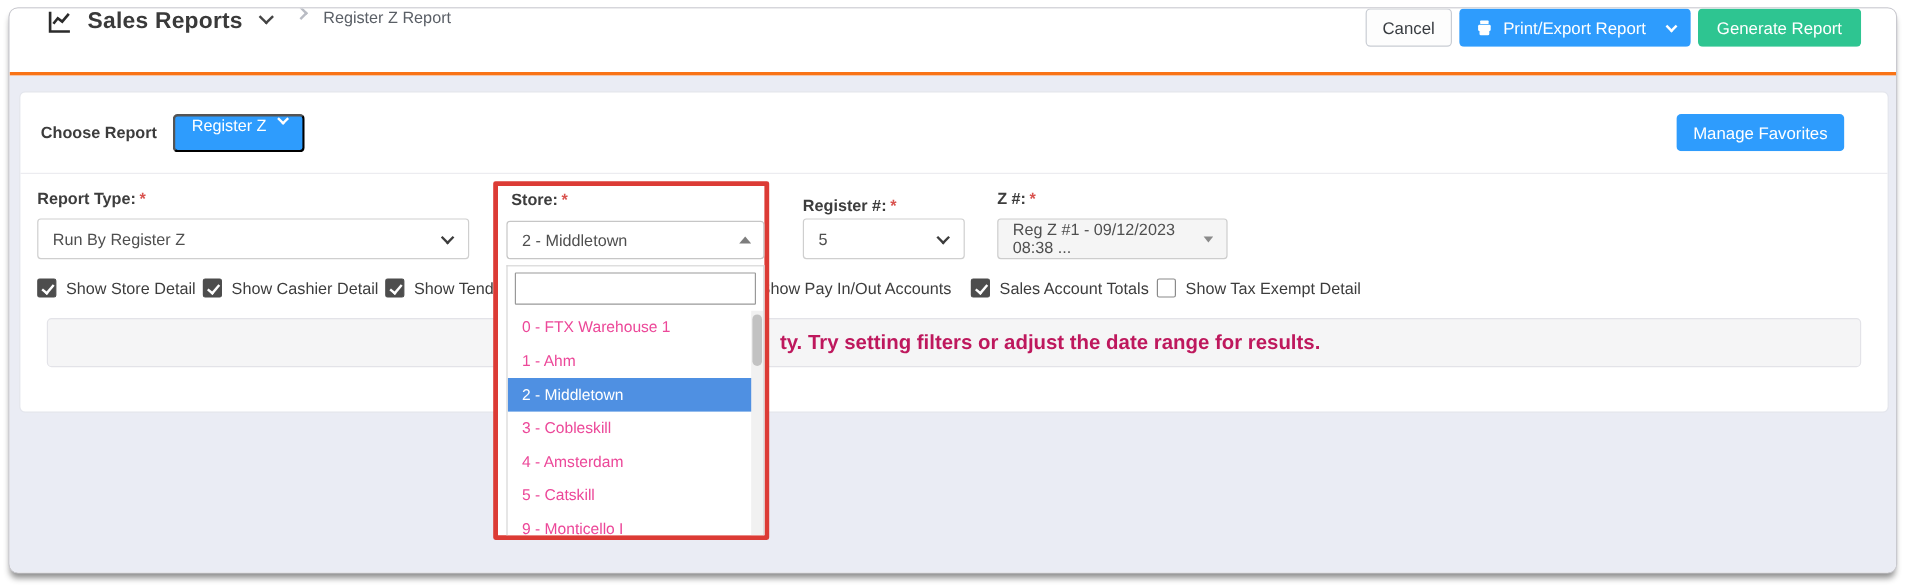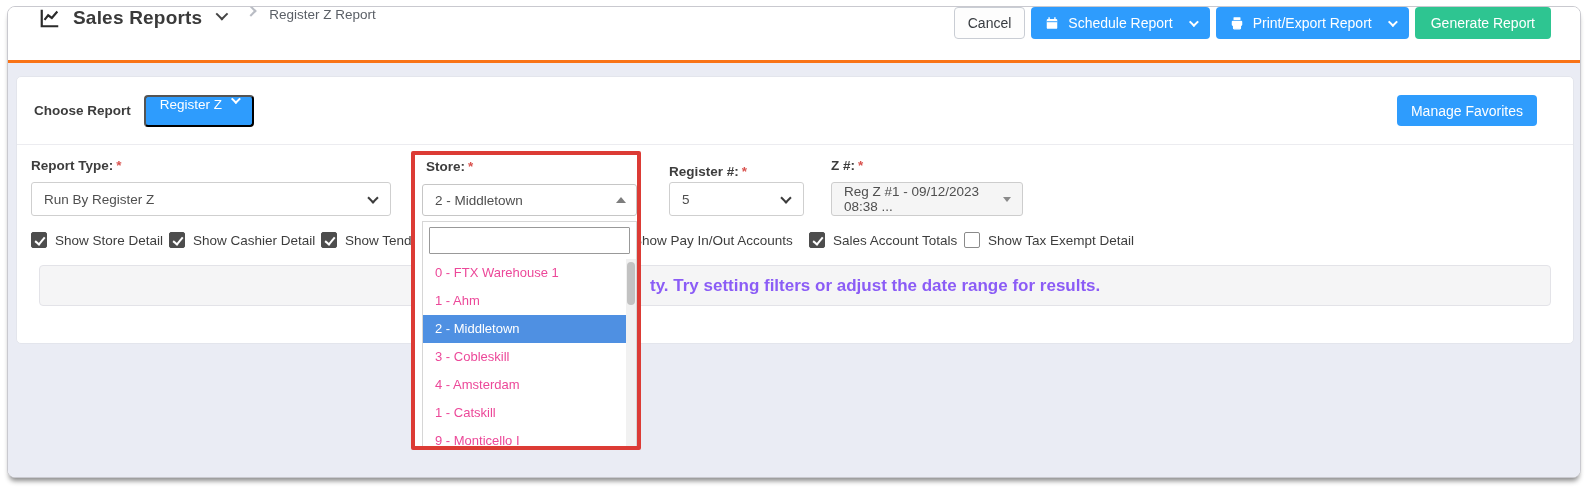--- a/index.html
+++ b/index.html
@@ -73,21 +73,21 @@
   .cb-box { width: 16px; height: 16px; border: 1px solid #8a8a8a; border-radius: 2px;
     background: #fff; flex: none; position: relative; cursor: pointer; }
   .cb-box.on { background: #4d4d4d; border-color: #4d4d4d; }
   .cb-box.on::after { content: ""; position: absolute; left: 5px; top: 1.5px; width: 4px; height: 8px;
     border-right: 2px solid #fff; border-bottom: 2px solid #fff; transform: rotate(40deg); }
   .cb-label { font-size: 13.5px; color: #3d3d3d; white-space: nowrap; }
 
   .msg-bar { position: absolute; left: 31px; top: 202px; width: 1512px; height: 41px;
     background: #f5f5f6; border: 1px solid #e3e3e8; border-radius: 4px;
     display: flex; align-items: center; }
-  .msg-text { padding-left: 610px; font-size: 17px; font-weight: 700; color: #8b5cf6; white-space: nowrap; }
+  .msg-text { padding-left: 610px; font-size: 17px; font-weight: 700; color: #be185d; white-space: nowrap; }
 
   
   .store-overlay { position: absolute; left: 403px; top: 88px; width: 230px; height: 299px;
     background: #fff; border: 4px solid #dc3b35; border-radius: 2px; z-index: 10; }
   .store-label { position: absolute; left: 11px; top: 4px; font-size: 13.5px; font-weight: 600; color: #3d3d3d; }
   .store-sel { position: absolute; left: 7px; top: 29px; width: 215px; height: 32px;
     background: #fff; border: 1px solid #c6c6c6; border-radius: 3px; font-size: 13.5px;
     color: #4f4f4f; display: flex; align-items: center; padding: 0 12px; cursor: pointer; }
   .tri-up { position: absolute; right: 10px; top: 12px; width: 0; height: 0;
     border-left: 5px solid transparent; border-right: 5px solid transparent;
@@ -119,29 +119,20 @@
     </svg>
     <span class="page-title">Sales Reports</span>
     <span class="title-caret"></span>
     <span class="crumb-sep"></span>
     <span class="crumb">Register Z Report</span>
 
     <div class="header-actions">
       <button class="btn btn-light">Cancel</button>
       <button class="btn btn-blue">
         <svg class="bicon" viewBox="0 0 24 24" fill="currentColor">
-          <path d="M7 2v3M17 2v3" stroke="currentColor" stroke-width="2.4"></path>
-          <rect x="3" y="5" width="18" height="17" rx="2"></rect>
-          <rect x="3" y="9" width="18" height="1.6" fill="#2e9cfd"></rect>
-        </svg>
-        <span>Schedule Report</span>
-        <span class="btn-caret"></span>
-      </button>
-      <button class="btn btn-blue">
-        <svg class="bicon" viewBox="0 0 24 24" fill="currentColor">
           <rect x="6" y="2" width="12" height="5" rx="1"></rect>
           <rect x="3" y="8" width="18" height="9" rx="2"></rect>
           <rect x="6" y="14" width="12" height="8" rx="1" fill="#fff" stroke="currentColor" stroke-width="2"></rect>
         </svg>
         <span>Print/Export Report</span>
         <span class="btn-caret"></span>
       </button>
       <button class="btn btn-green">Generate Report</button>
     </div>
   </div>
@@ -222,21 +213,21 @@
         <span class="tri-up"></span>
       </div>
       <div class="store-drop">
         <input class="store-search" type="text" value="" style="">
         <div class="opt-list">
           <div class="opt">0 - FTX Warehouse 1</div>
           <div class="opt">1 - Ahm</div>
           <div class="opt selected">2 - Middletown</div>
           <div class="opt">3 - Cobleskill</div>
           <div class="opt">4 - Amsterdam</div>
-          <div class="opt">1 - Catskill</div>
+          <div class="opt">5 - Catskill</div>
           <div class="opt">9 - Monticello I</div>
         </div>
         <div class="v-scroll">
           <div class="v-thumb"></div>
         </div>
       </div>
     </div>
 
   </div>
 </div>

